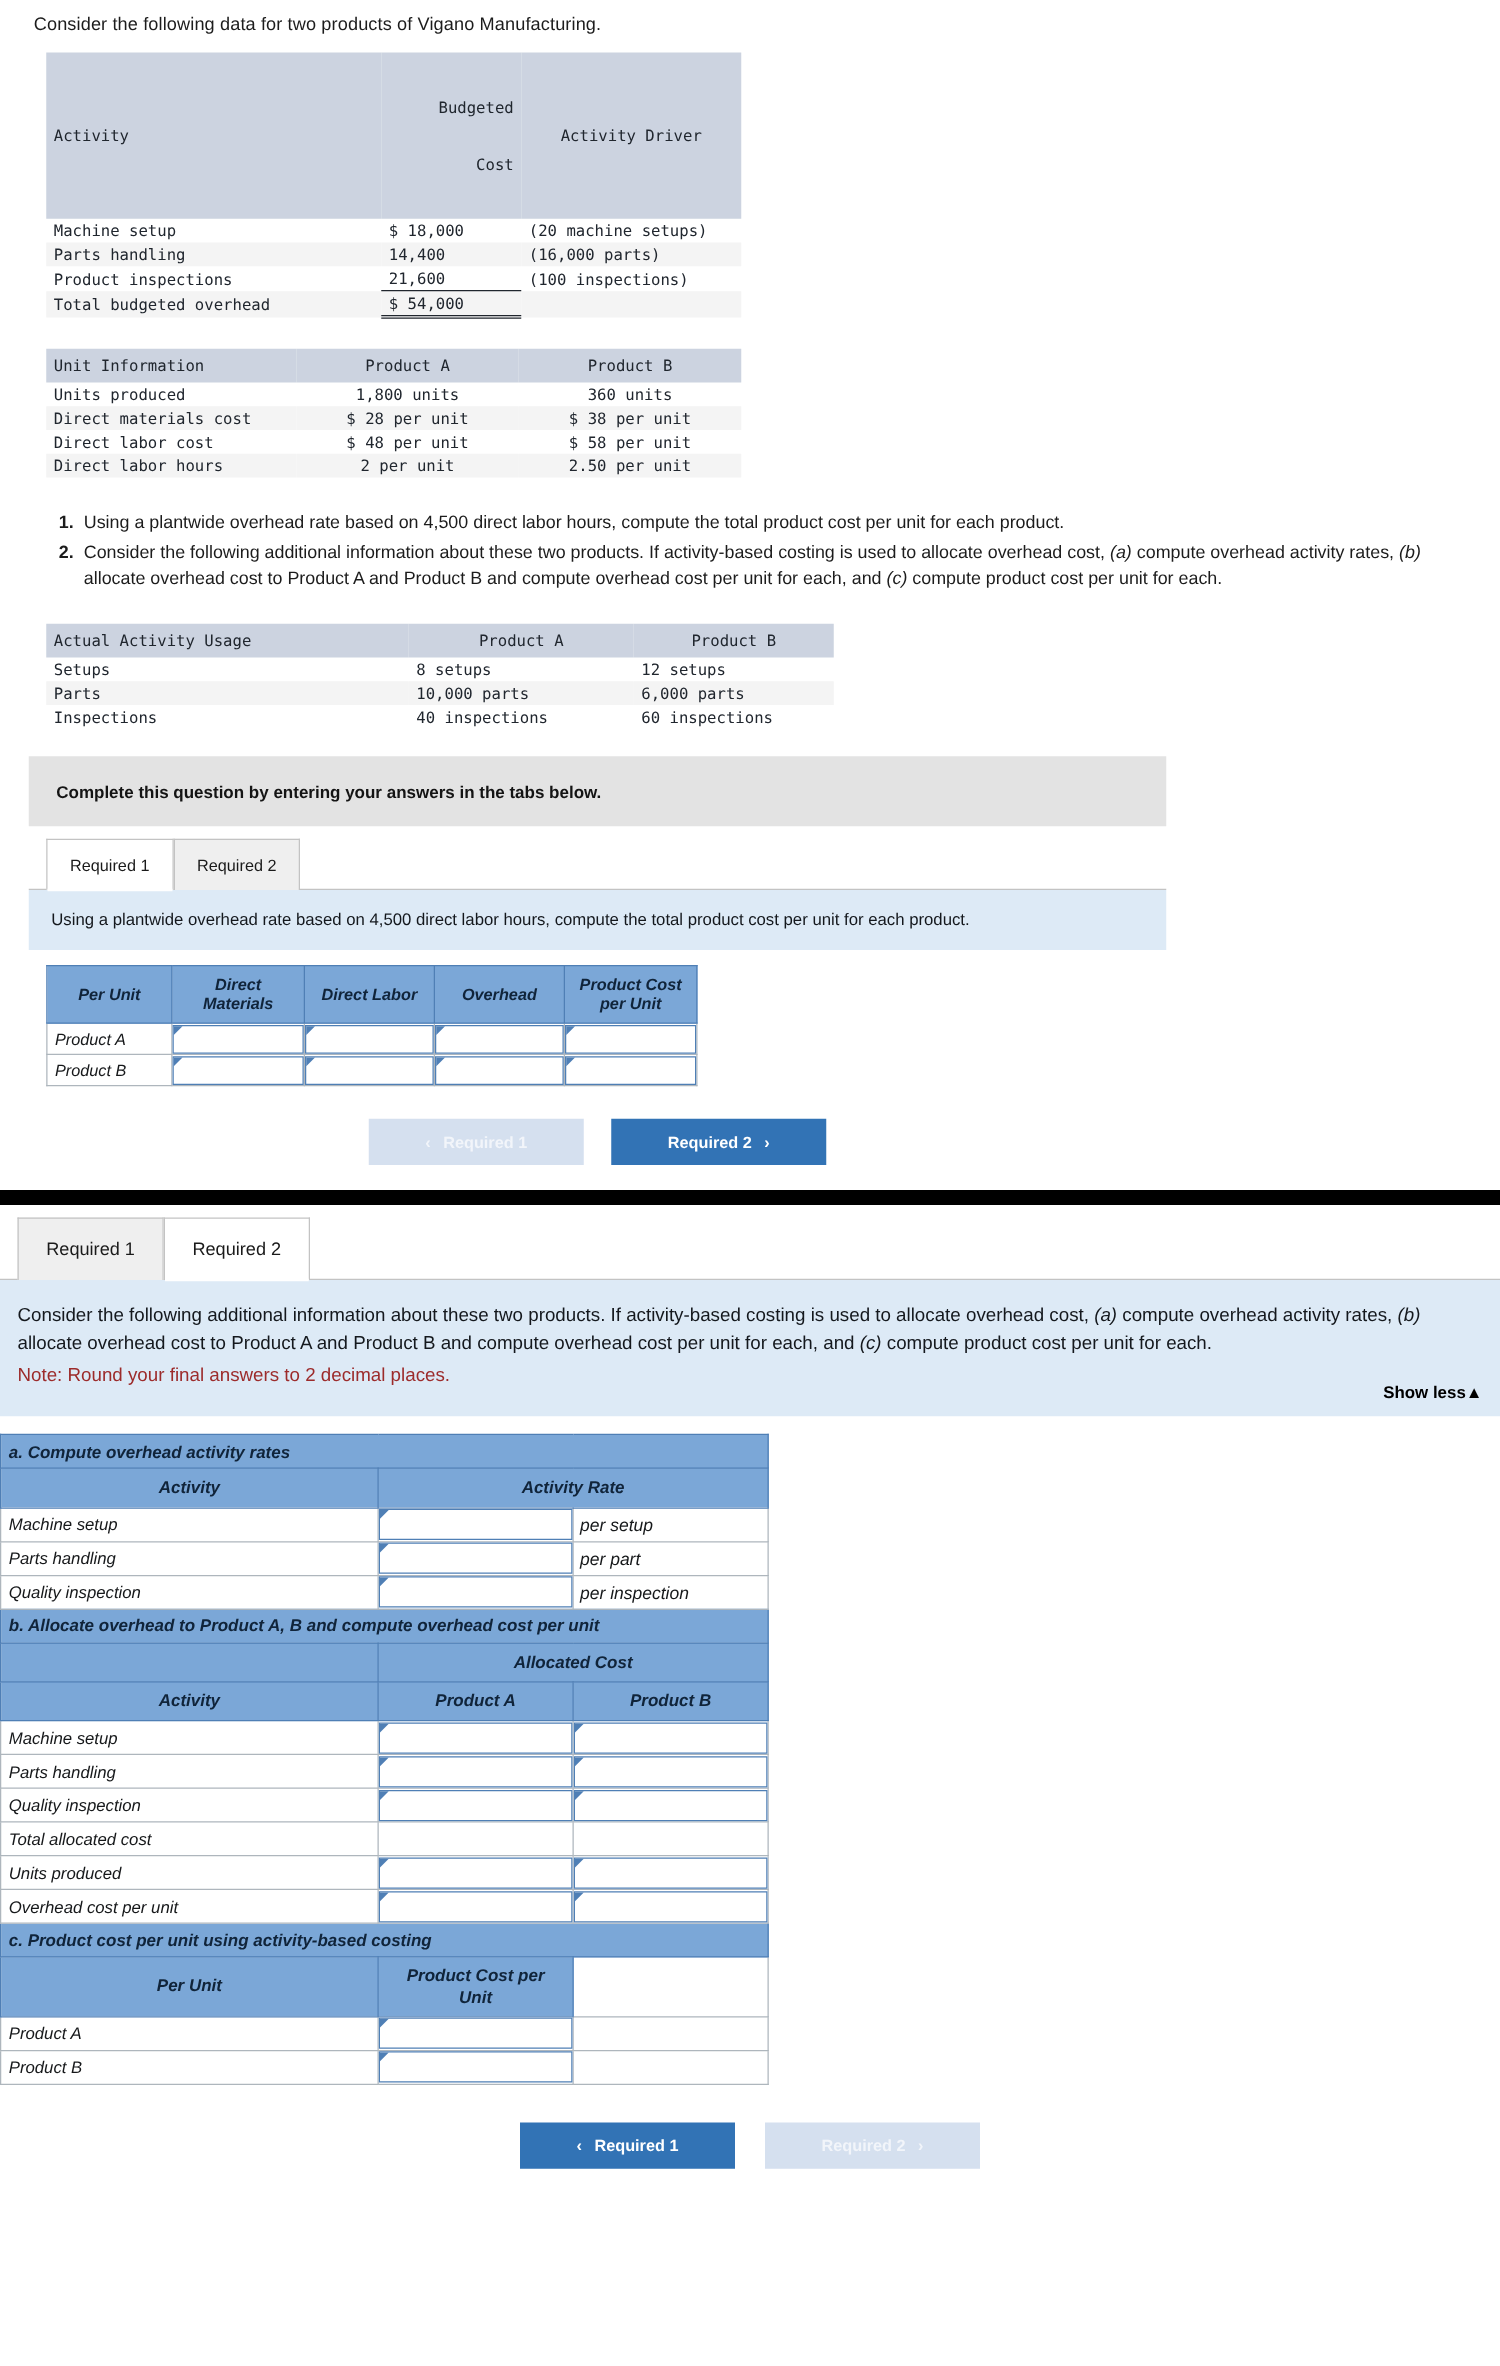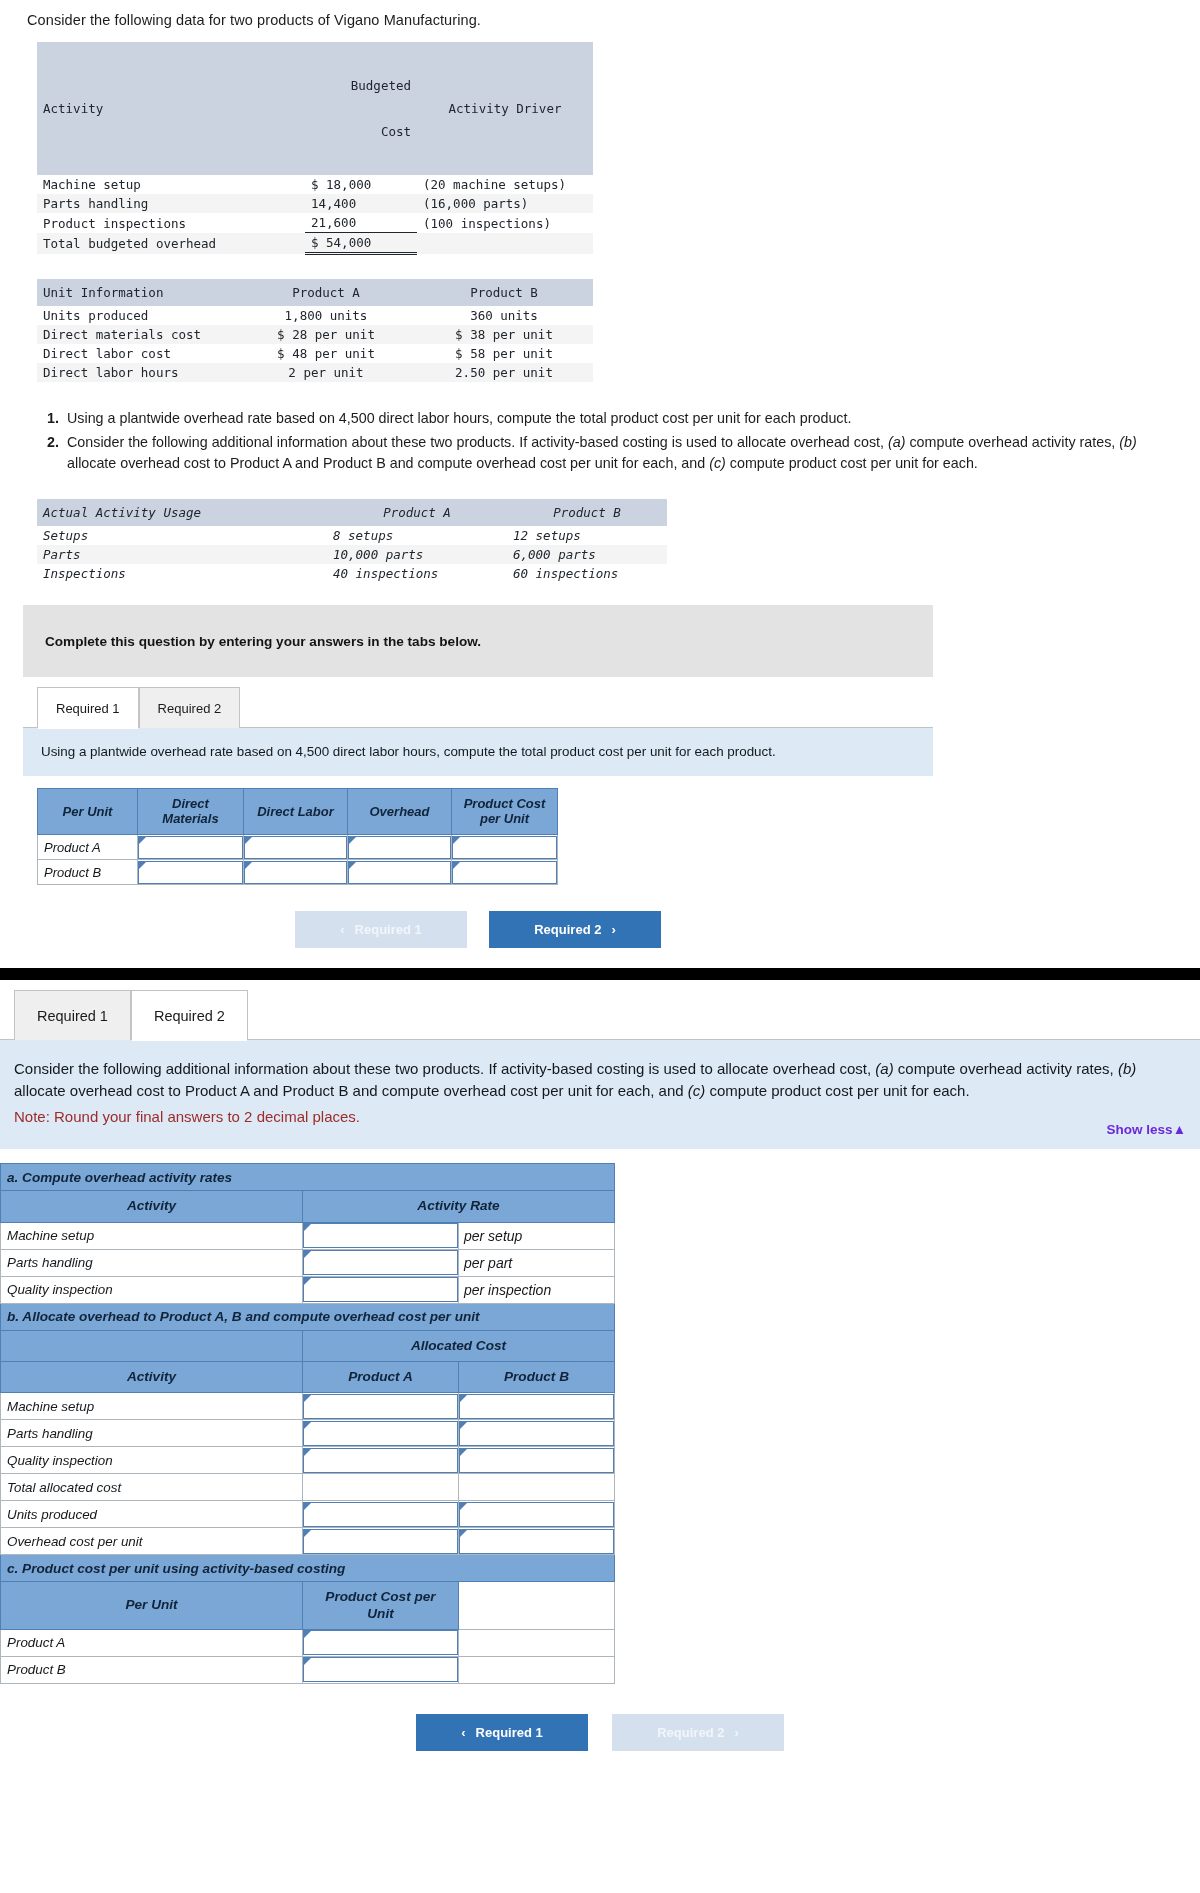--- a/index.html
+++ b/index.html
@@ -52,21 +52,21 @@
   .t1 { width: 556px; margin: 0 0 0 14px; }
   .t1 col.c1 { width: 268px; }
   .t1 col.c2 { width: 112px; }
   .t1 col.c3 { width: 176px; }
 
   .t2 { width: 556px; margin: 24px 0 0 14px; }
   .t2 col.c1 { width: 200px; }
   .t2 col.c2 { width: 178px; }
   .t2 col.c3 { width: 178px; }
 
-  .t3 { width: 630px; margin: 0 0 12px 14px; font-style: italic; }
+  .t3 { width: 630px; margin: 0 0 12px 14px; }
   .t3 col.c1 { width: 290px; }
   .t3 col.c2 { width: 180px; }
   .t3 col.c3 { width: 160px; }
 
   
   ol.reqs {
     margin: 26px 0 0 0;
     padding-left: 40px;
     font-size: 14.3px;
     line-height: 1.45;
@@ -74,21 +74,21 @@
   }
   ol.reqs li { margin-bottom: 3px; padding-left: 4px; }
   ol.reqs li::marker { font-weight: bold; }
   .ital { font-style: italic; }
 
   
   .gray-banner {
     background: #e3e3e3;
     margin: 22px 0 0 0;
     width: 910px;
-    height: 72px;
+    height: 56px;
     display: flex;
     align-items: center;
     padding-left: 22px;
     font-weight: bold;
     font-size: 13.6px;
     color: #141414;
   }
 
   
   .tabstrip {
@@ -135,21 +135,21 @@
     position: relative;
   }
   .blue-panel.wide { width: 1200px; padding: 18px 14px 22px 14px; font-size: 15px; }
   .note-red { color: #9c2b2b; }
   .show-less {
     position: absolute;
     right: 14px;
     bottom: 10px;
     font-weight: bold;
     font-size: 13.5px;
-    color: #6d28d9;
+    color: #000000;
     cursor: pointer;
     text-align: center;
   }
 
   
   .agrid { border-collapse: collapse; font-size: 13px; font-style: italic; }
   .agrid th {
     background: #7ba7d7;
     color: #10243a;
     font-weight: bold;

